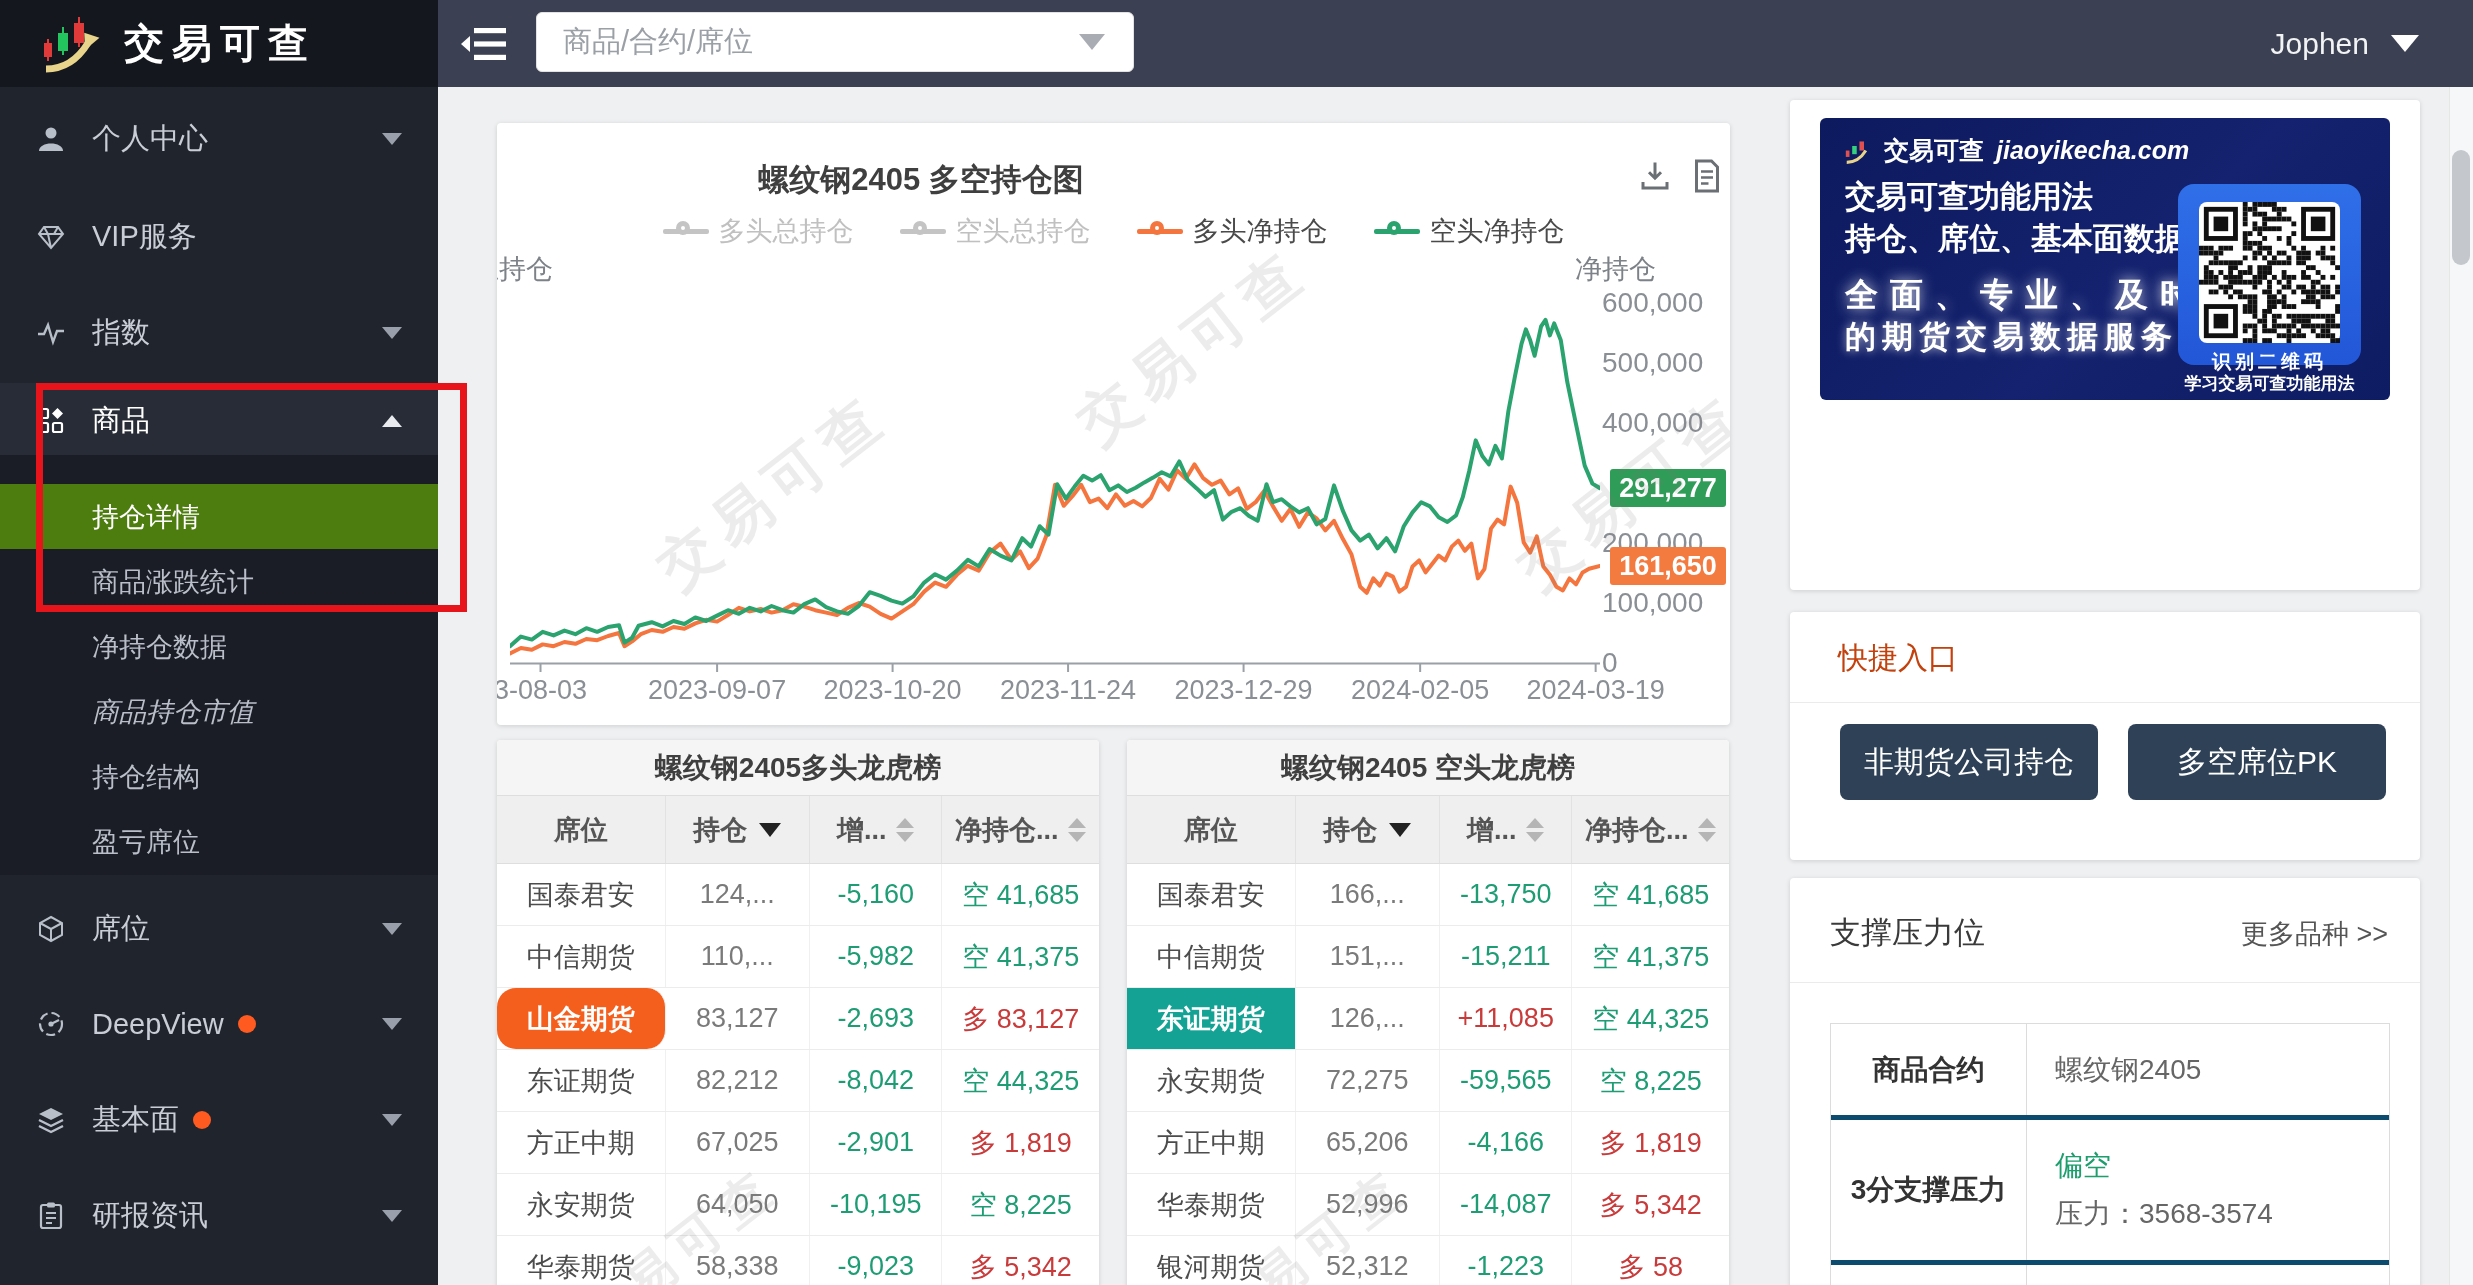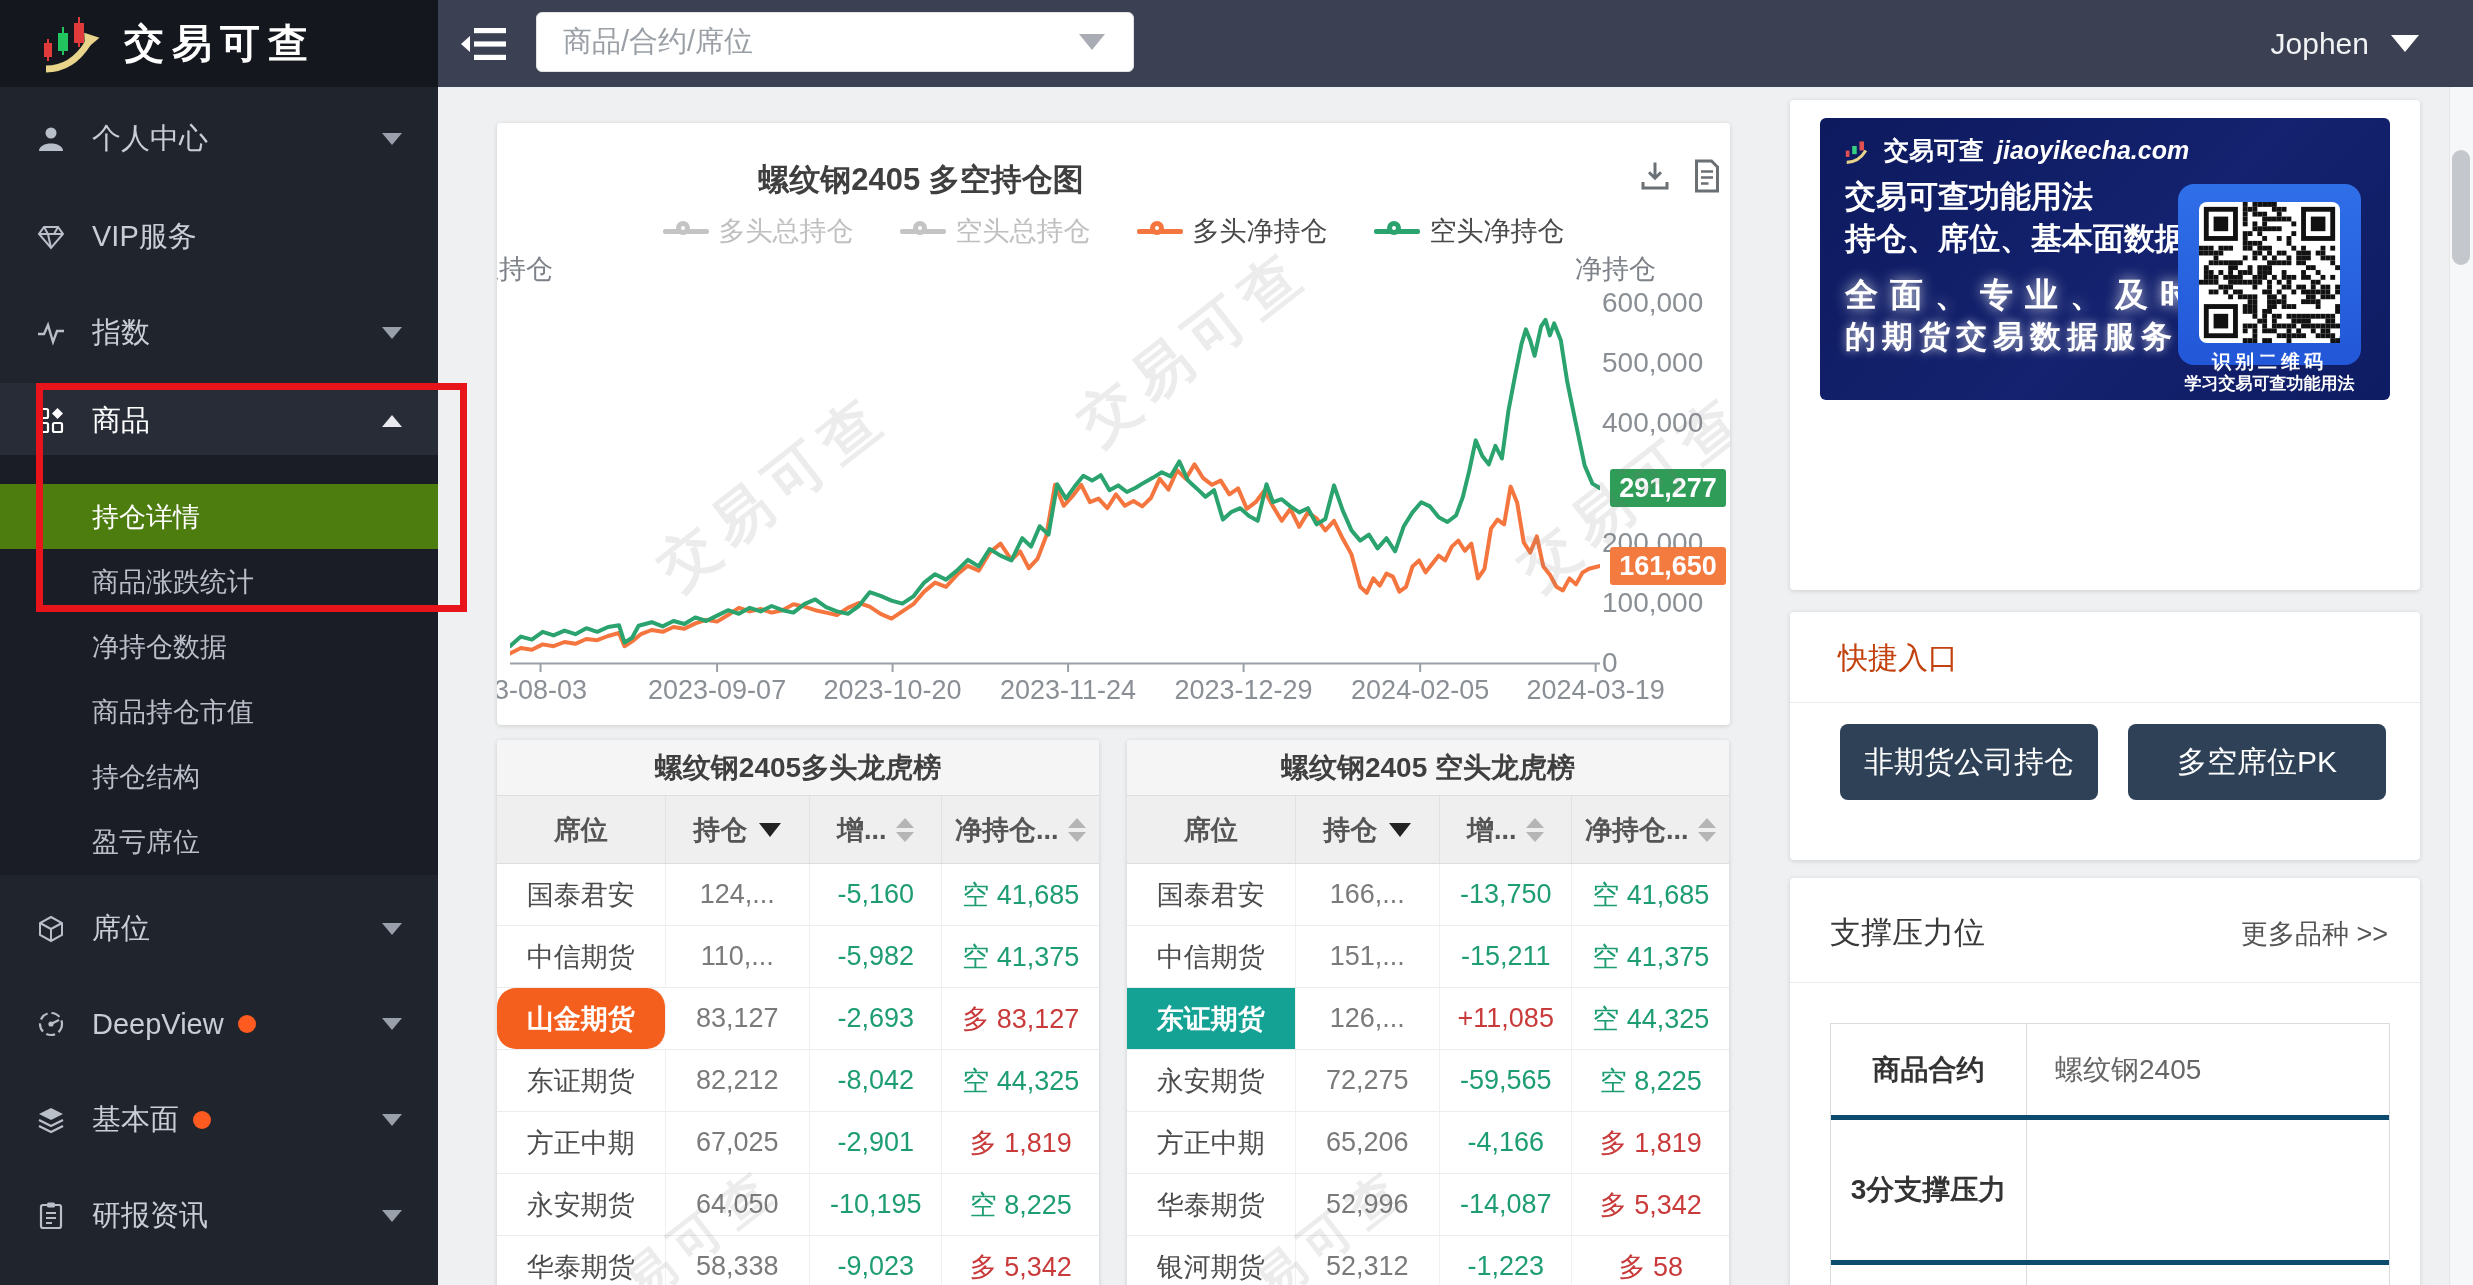--- a/index.html
+++ b/index.html
@@ -216,21 +216,21 @@
         </div>
         <div class="side-sub abs active" style="top: 484px;">
           <span class="s-label">持仓详情</span>
         </div>
         <div class="side-sub abs" style="top: 549px;">
           <span class="s-label">商品涨跌统计</span>
         </div>
         <div class="side-sub abs" style="top: 614px;">
           <span class="s-label">净持仓数据</span>
         </div>
-        <div class="side-sub abs" style="top: 679px;">
+        <div class="side-sub abs" style="top: 679px; font-style: italic;">
           <span class="s-label">商品持仓市值</span>
         </div>
         <div class="side-sub abs" style="top: 744px;">
           <span class="s-label">持仓结构</span>
         </div>
         <div class="side-sub abs" style="top: 809px;">
           <span class="s-label">盈亏席位</span>
         </div>
       </div>
   </div>
@@ -820,20 +820,24 @@
     <div id="sp-divider" class="abs"></div>
     <div id="sp-table">
         <div class="sp-row" style="min-height: 96px;">
           <div class="sp-label">商品合约</div>
           <div class="sp-value">
             <div class="sp-line gray">螺纹钢2405</div>
           </div>
         </div>
         <div class="sp-row" style="min-height: 145px;">
           <div class="sp-label">3分支撑压力</div>
+          <div class="sp-value">
+            <div class="sp-line green">偏空</div>
+            <div class="sp-line gray">压力：3568-3574</div>
+          </div>
         </div>
         <div class="sp-row" style="min-height: 145px;">
           <div class="sp-label">15分支撑压力</div>
           <div class="sp-value"></div>
         </div>
       </div>
   </div>
 
   <div id="red-annotation" class="abs"></div>
 

